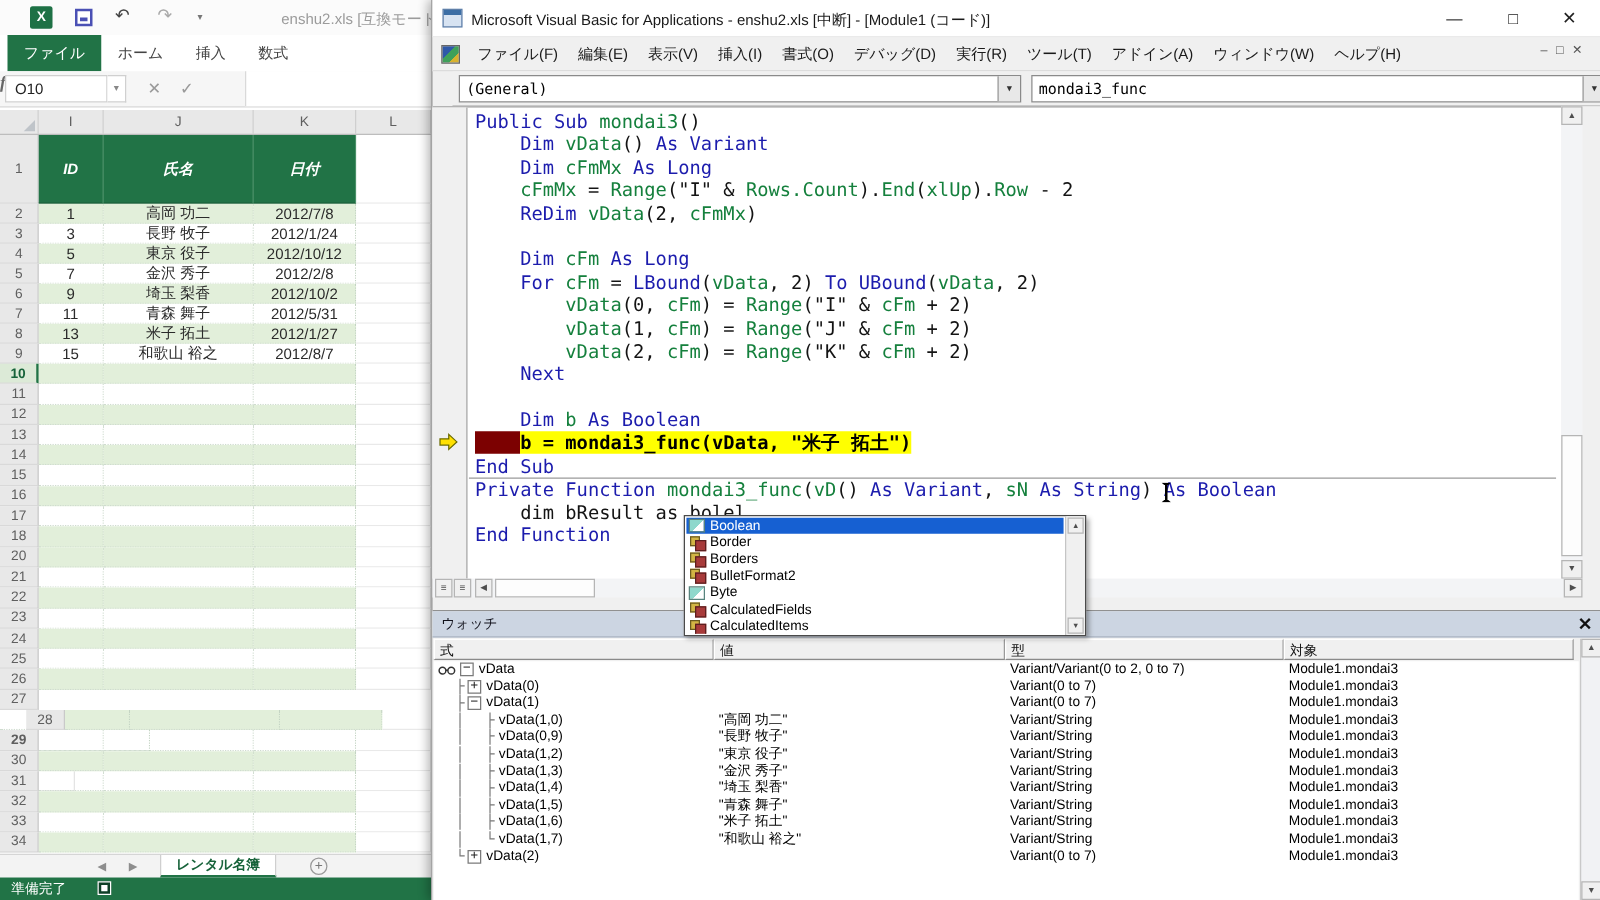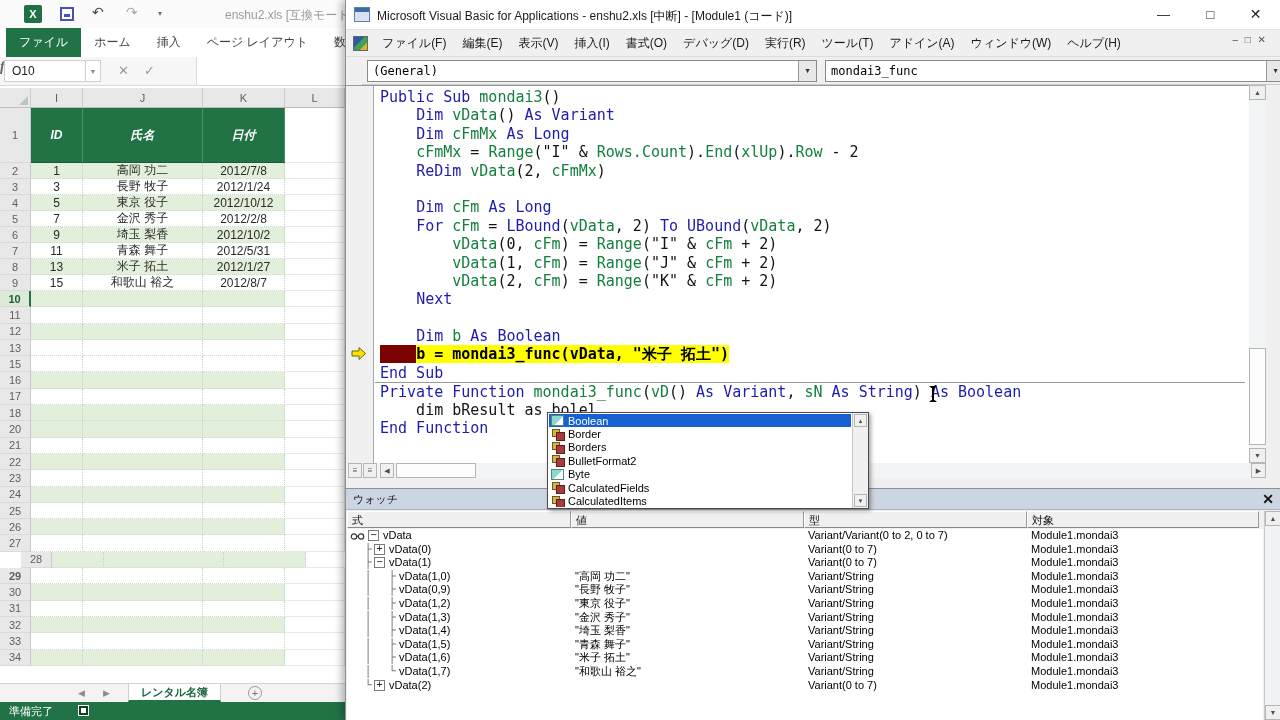--- a/index.html
+++ b/index.html
@@ -136,21 +136,20 @@
       </div>
     <span class="xl-undo">↶</span>
     <span class="xl-redo">↷</span>
     <span class="xl-qat-drop">▾</span>
     <span class="xl-title">enshu2.xls [互換モード]</span>
   </div>
   <div class="xl-tabs" id="xl-tabs">
       <div class="xl-tab active">ファイル</div>
       <div class="xl-tab">ホーム</div>
       <div class="xl-tab">挿入</div>
-      <div class="xl-tab">ページ レイアウト</div>
       <div class="xl-tab">数式</div>
     </div>
   <div class="xl-fbar">
     <div class="nm-box">O10</div>
     <div class="nm-drop">▼</div>
     <span class="fb-btn fb-x">✕</span>
     <span class="fb-btn fb-ok">✓</span>
     <span class="fb-fx">fx</span>
     <div class="fb-field"></div>
   </div>
@@ -247,20 +246,27 @@
         <div class="xl-cell l" style="width: 60px; height: 16.3px;"></div>
       </div>
       <div class="xl-row" style="height: 16.3px;">
         <div class="xl-gut" style="height: 16.3px;">13</div>
         <div class="xl-cell" style="width: 52px; height: 16.3px;"></div>
         <div class="xl-cell" style="width: 120px; height: 16.3px;"></div>
         <div class="xl-cell" style="width: 82px; height: 16.3px;"></div>
         <div class="xl-cell l" style="width: 60px; height: 16.3px;"></div>
       </div>
       <div class="xl-row" style="height: 16.3px;">
+        <div class="xl-gut" style="height: 16.3px;">14</div>
+        <div class="xl-cell band" style="width: 52px; height: 16.3px;"></div>
+        <div class="xl-cell band" style="width: 120px; height: 16.3px;"></div>
+        <div class="xl-cell band" style="width: 82px; height: 16.3px;"></div>
+        <div class="xl-cell l" style="width: 60px; height: 16.3px;"></div>
+      </div>
+      <div class="xl-row" style="height: 16.3px;">
         <div class="xl-gut" style="height: 16.3px;">15</div>
         <div class="xl-cell" style="width: 52px; height: 16.3px;"></div>
         <div class="xl-cell" style="width: 120px; height: 16.3px;"></div>
         <div class="xl-cell" style="width: 82px; height: 16.3px;"></div>
         <div class="xl-cell l" style="width: 60px; height: 16.3px;"></div>
       </div>
       <div class="xl-row" style="height: 16.3px;">
         <div class="xl-gut" style="height: 16.3px;">16</div>
         <div class="xl-cell band" style="width: 52px; height: 16.3px;"></div>
         <div class="xl-cell band" style="width: 120px; height: 16.3px;"></div>
@@ -323,21 +329,21 @@
         <div class="xl-cell" style="width: 82px; height: 16.3px;"></div>
         <div class="xl-cell l" style="width: 60px; height: 16.3px;"></div>
       </div>
       <div class="xl-row" style="height: 16.3px;">
         <div class="xl-gut" style="height: 16.3px;">26</div>
         <div class="xl-cell band" style="width: 52px; height: 16.3px;"></div>
         <div class="xl-cell band" style="width: 120px; height: 16.3px;"></div>
         <div class="xl-cell band" style="width: 82px; height: 16.3px;"></div>
         <div class="xl-cell l" style="width: 60px; height: 16.3px;"></div>
       </div>
-      <div class="xl-row" style="height: 16.3px;">
+      <div class="xl-row" style="height: 16.3px; flex-direction: column;">
         <div class="xl-gut" style="height: 16.3px;">27</div>
         <div class="xl-cell" style="width: 52px; height: 16.3px;"></div>
         <div class="xl-cell" style="width: 120px; height: 16.3px;"></div>
         <div class="xl-cell" style="width: 82px; height: 16.3px;"></div>
         <div class="xl-cell l" style="width: 60px; height: 16.3px;"></div>
       </div>
       <div class="xl-row" style="height: 16.3px;">
         <div class="xl-gut" style="height: 16.3px; margin-left: 21px;">28</div>
         <div class="xl-cell band" style="width: 52px; height: 16.3px;"></div>
         <div class="xl-cell band" style="width: 120px; height: 16.3px;"></div>

